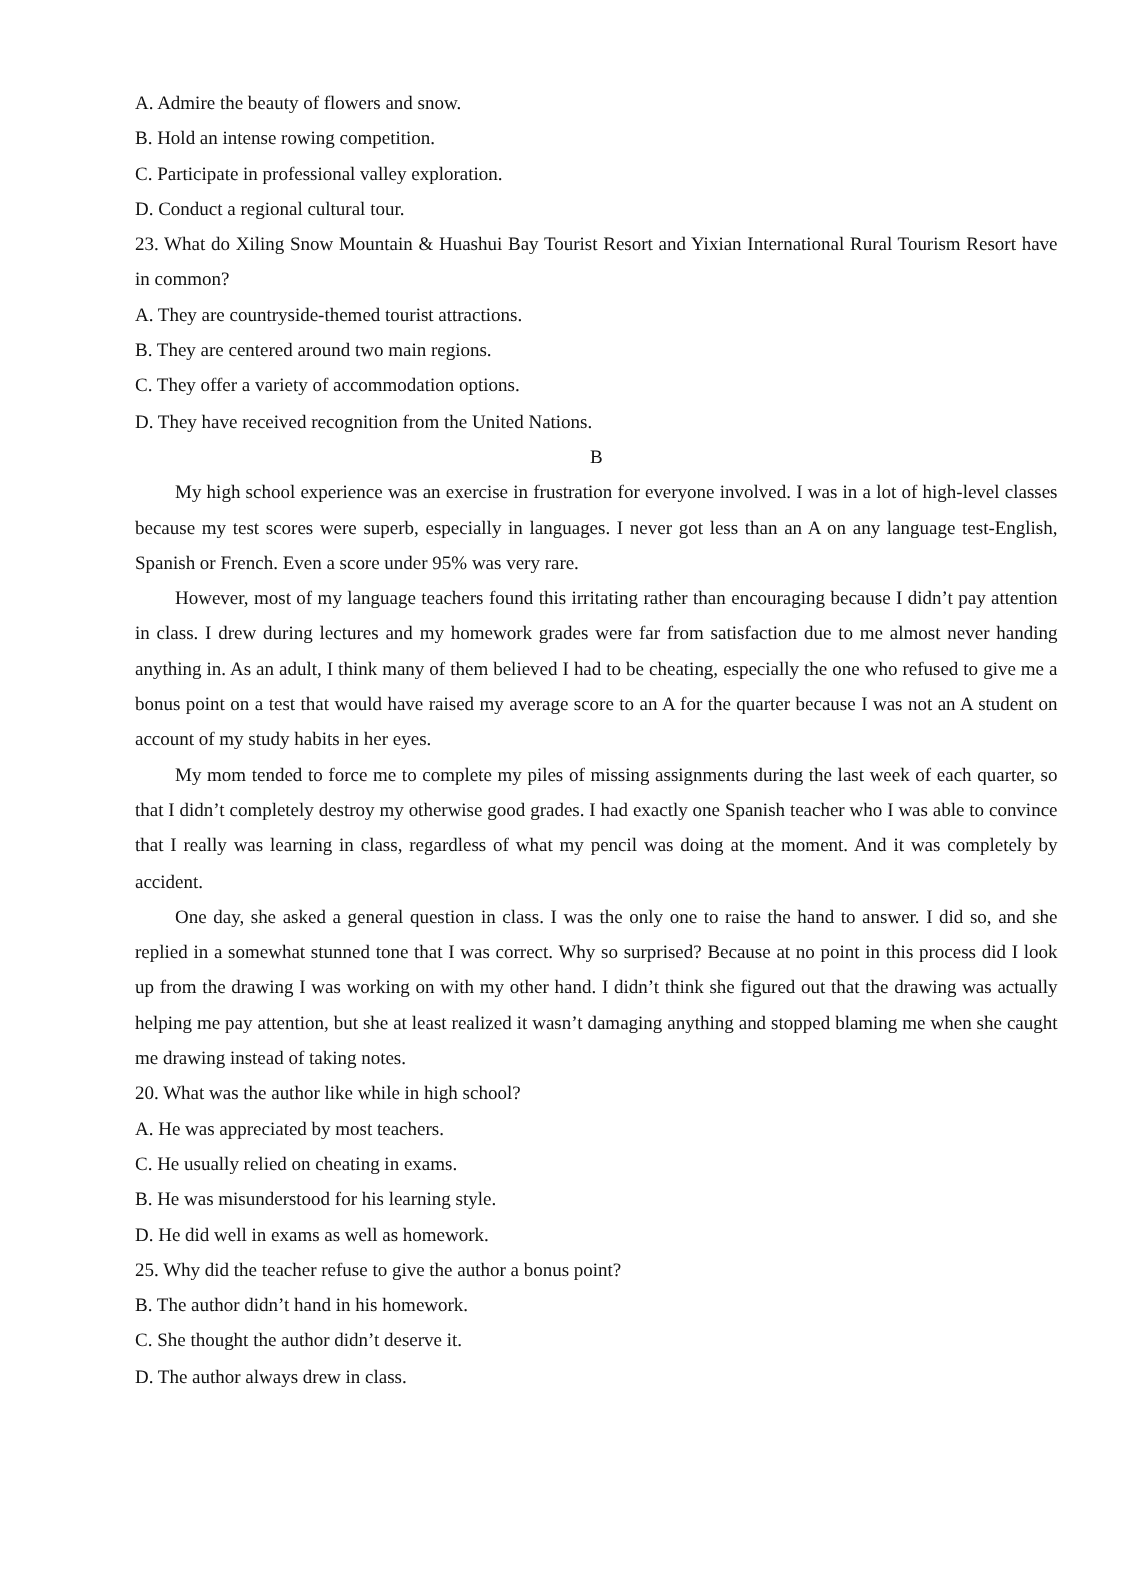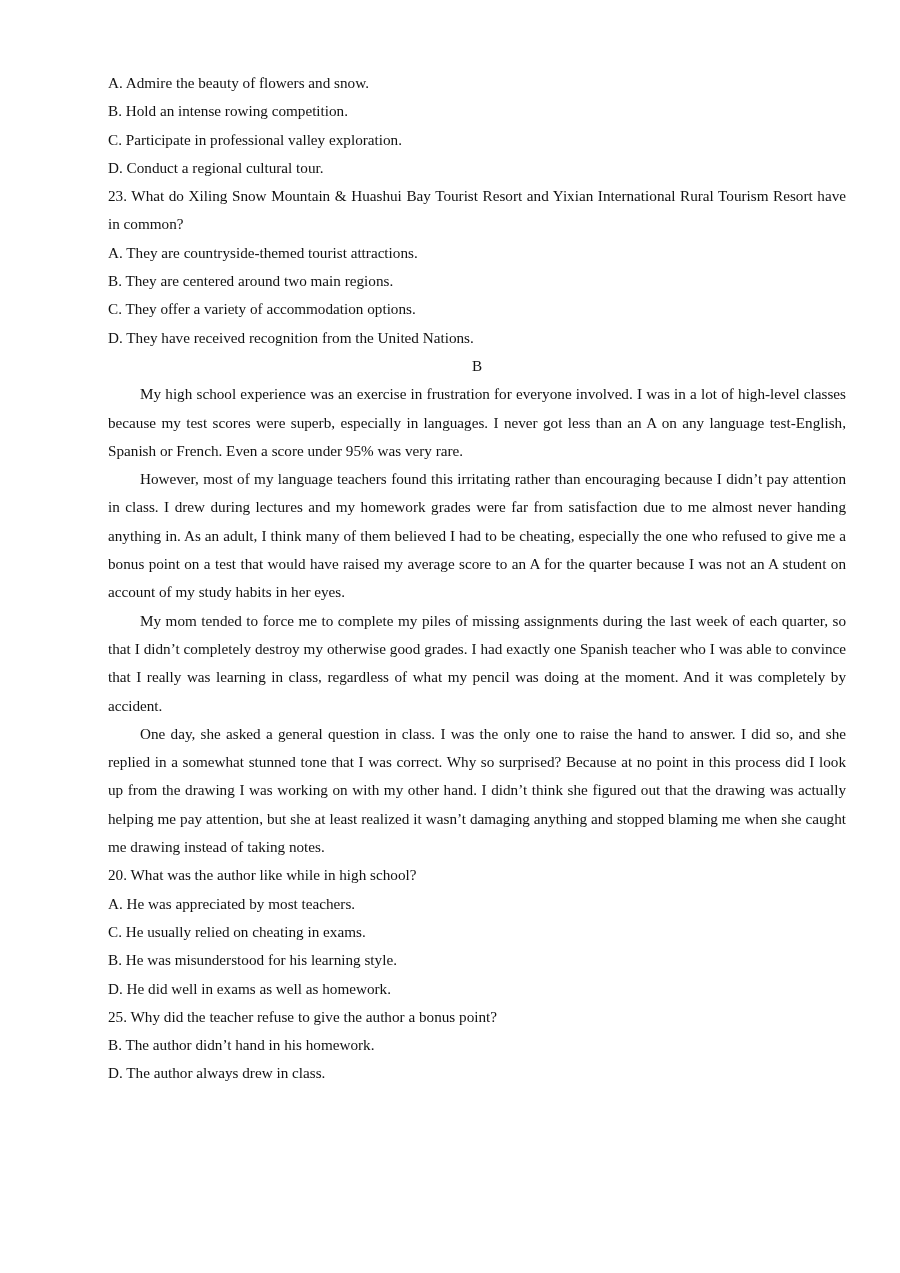--- a/index.html
+++ b/index.html
@@ -75,16 +75,17 @@
     <p class="line">20. What was the author like while in high school?</p>
     <p class="line">A. He was appreciated by most teachers.</p>
     <p class="line">C. He usually relied on cheating in exams.</p>
     <p class="line">B. He was misunderstood for his learning style.</p>
     <p class="line">D. He did well in exams as well as homework.</p>
   </div>
 
   <div>
     <p class="line">25. Why did the teacher refuse to give the author a bonus point?</p>
     <p class="line">B. The author didn’t hand in his homework.</p>
+    <p class="line">C. She thought the author didn’t deserve it.</p>
     <p class="line">D. The author always drew in class.</p>
   </div>
 
 </div>
 
 </body></html>

